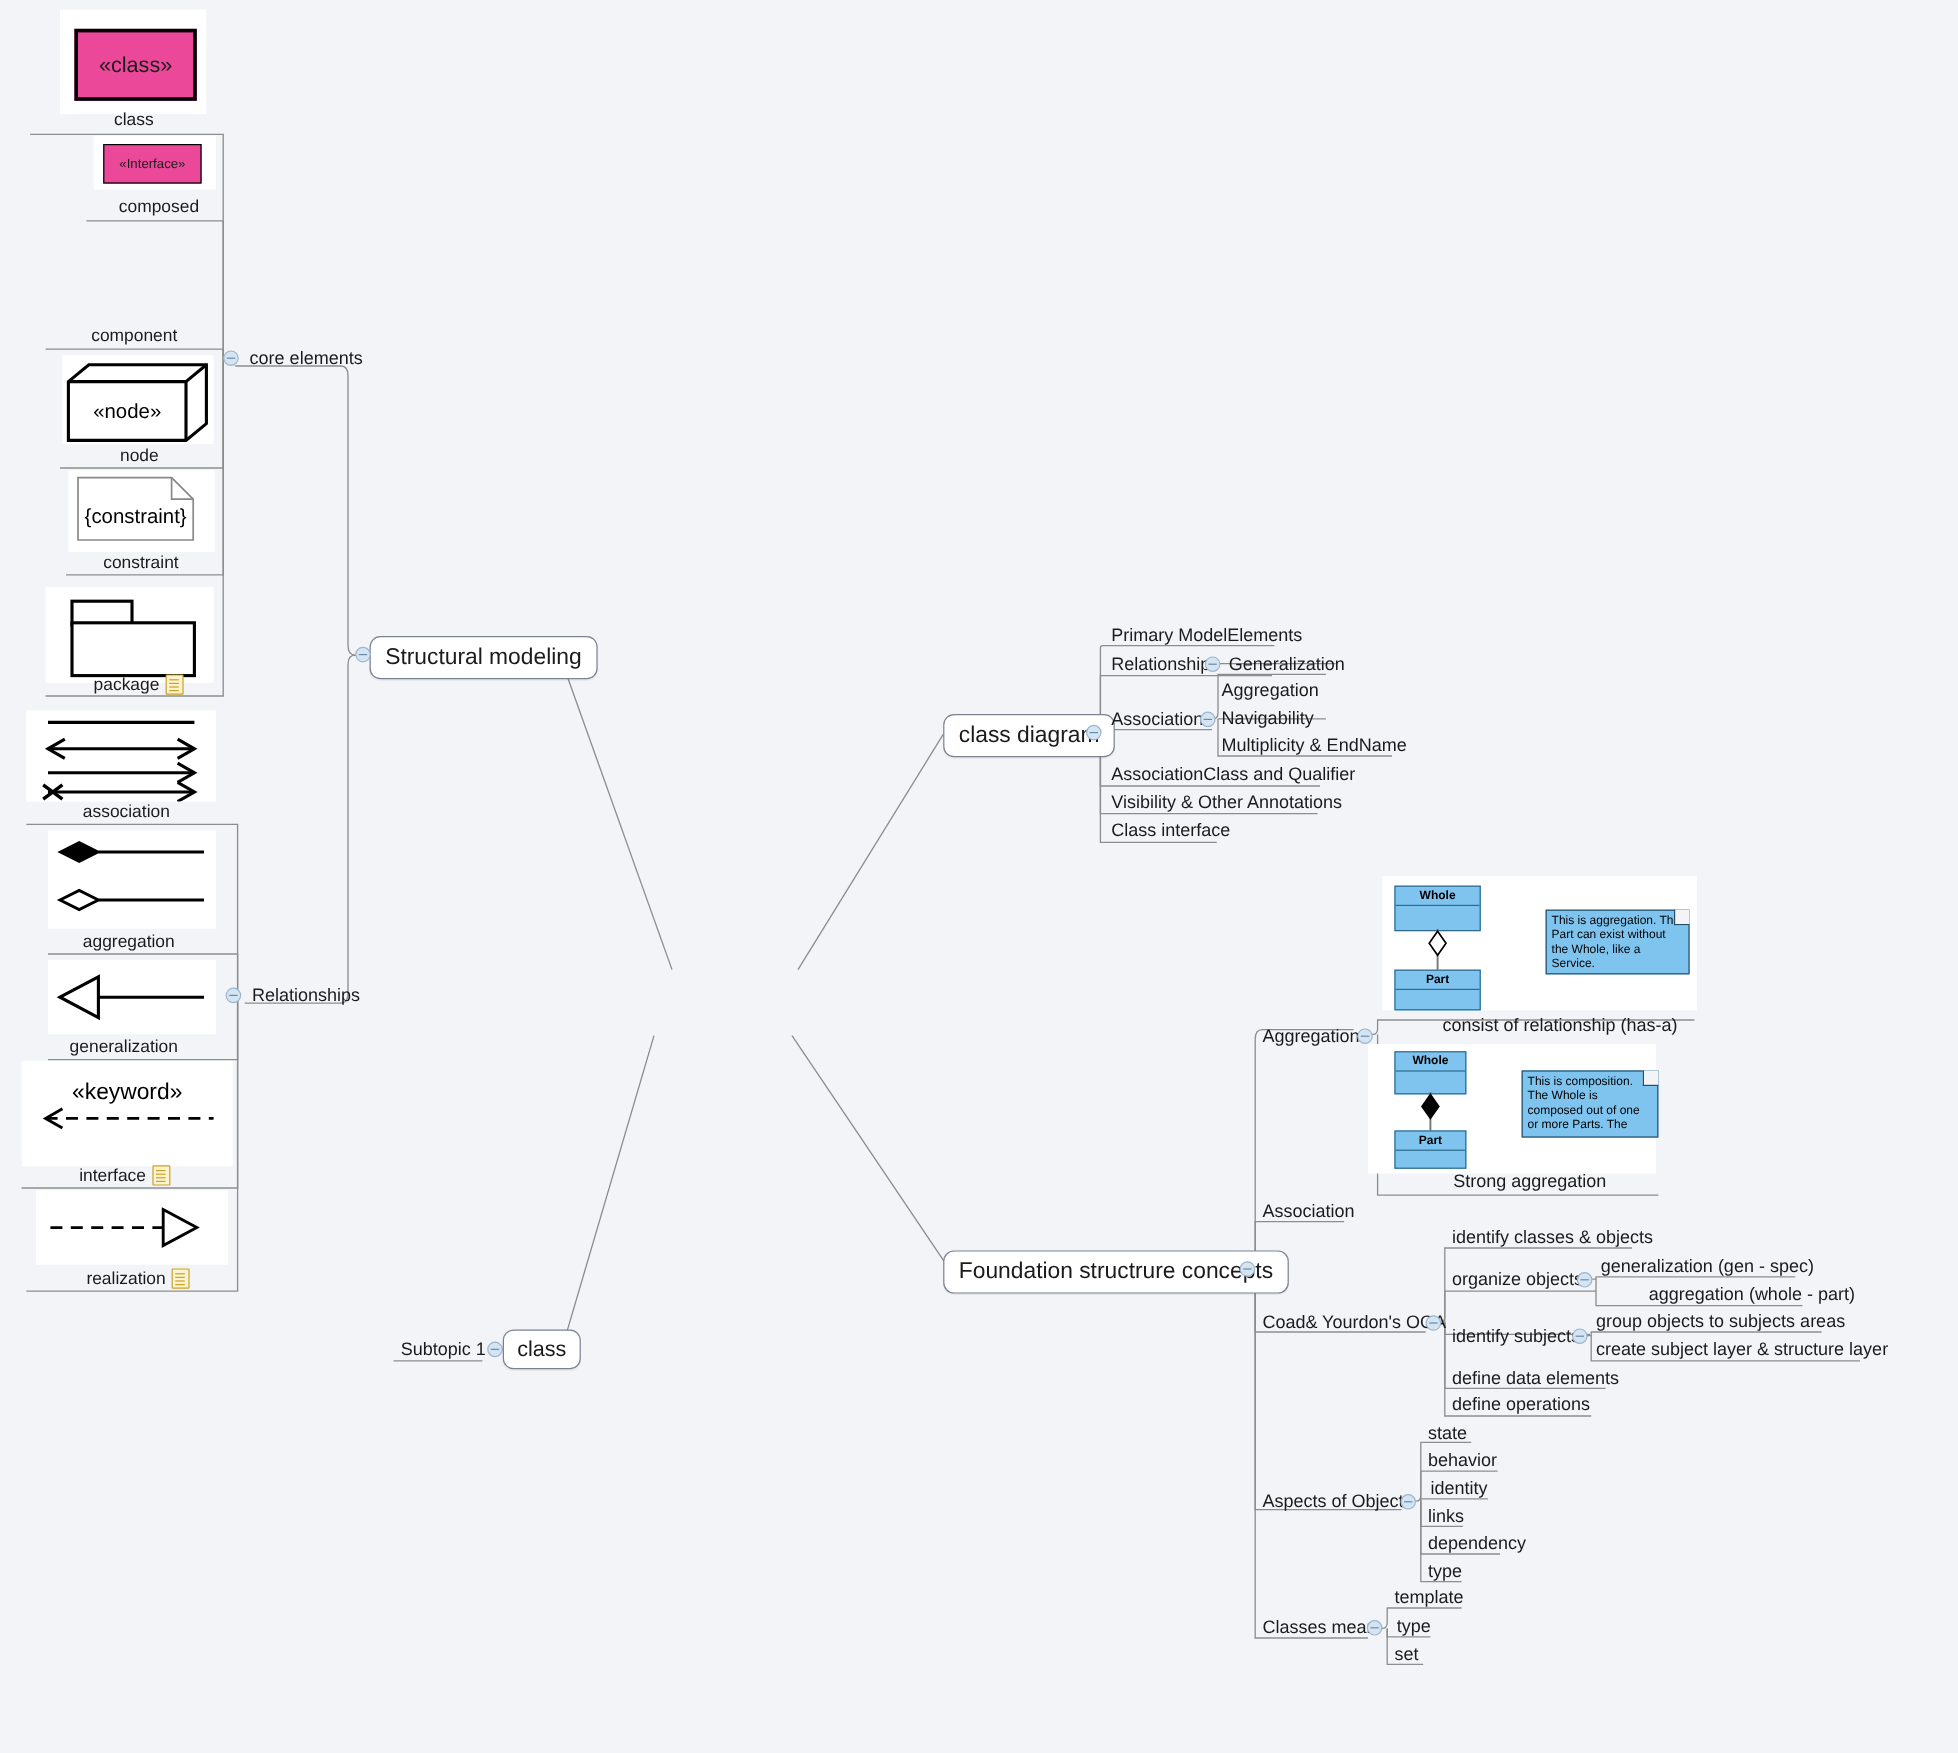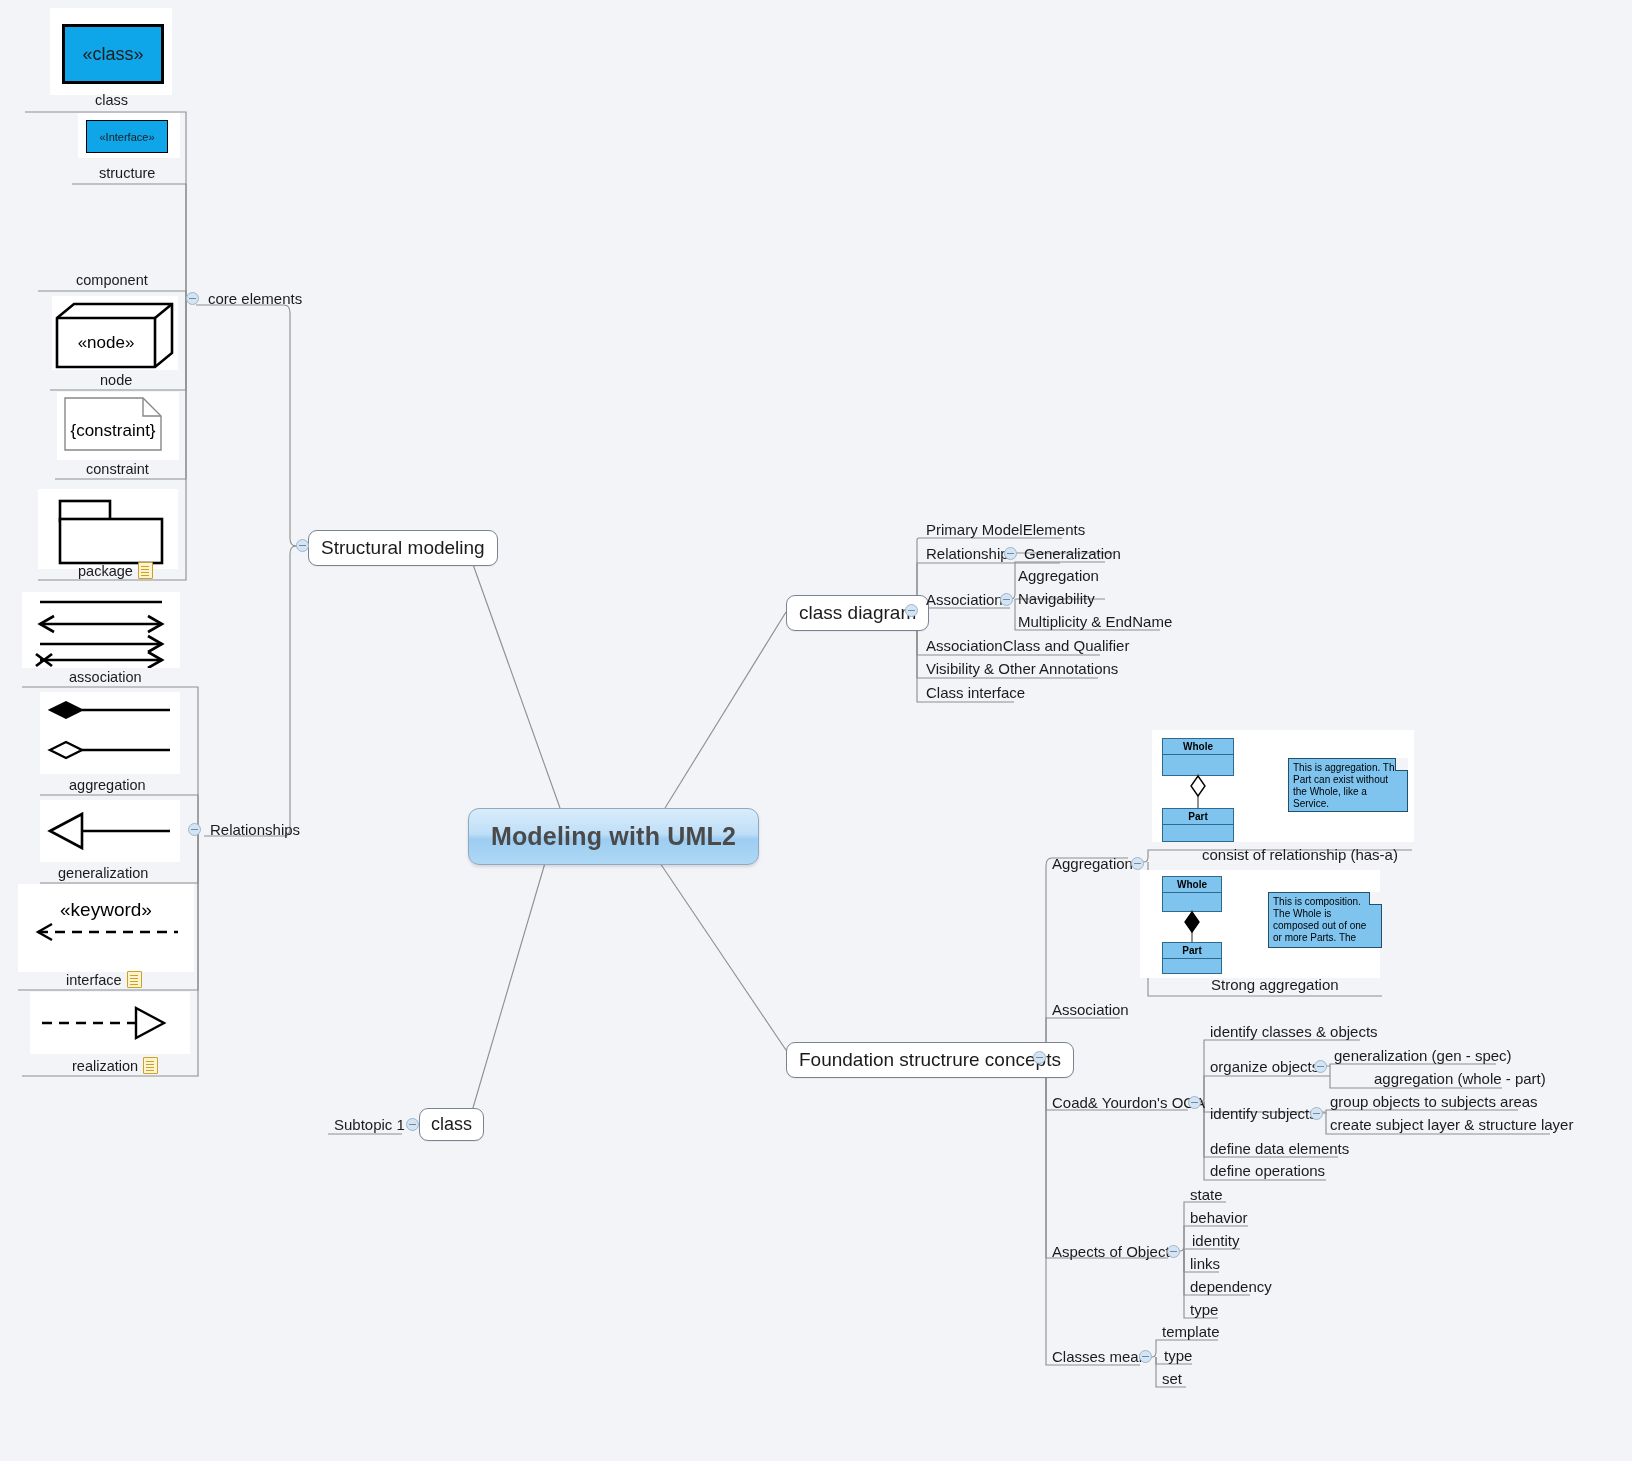--- a/index.html
+++ b/index.html
@@ -74,21 +74,21 @@
     display:inline-block;width:13px;height:15px;
     background:#fdf3cf;border:1px solid #c9a227;
     position:relative;border-radius:1px;vertical-align:-2px;
   }
   .noteicon::before{
     content:"";position:absolute;left:2px;top:3px;width:8px;height:1px;
     background:#c9a227;box-shadow:0 3px 0 #c9a227,0 6px 0 #c9a227,0 9px 0 #c9a227;
   }
 
   
-  .uclass{border:3px solid #000;background:#0ea5e9;display:flex;align-items:center;justify-content:center;}
+  .uclass{border:3px solid #000;background:#ec4899;display:flex;align-items:center;justify-content:center;}
   .picbox{position:absolute;background:#fff;}
 
   
   .snap{position:absolute;background:#fff;border:0;}
   .bclass{position:absolute;background:#7fc4ef;border:1px solid #2d6a8e;}
   .bclass .hd{
     height:15px;border-bottom:1px solid #2d6a8e;
     font-size:10px;font-weight:bold;text-align:center;line-height:15px;color:#000;
   }
   .bnote{
@@ -175,40 +175,37 @@
       <path d="M1184 1251 L1184 1318 L1218 1318"></path>
 
       <path d="M1145 1357 L1152 1357 Q1156 1357 1156 1352 L1156 1340 L1218 1340"></path>
       <path d="M1156 1357 L1156 1364 L1192 1364"></path>
       <path d="M1156 1357 L1156 1387 L1186 1387"></path>
 
       <path d="M328 1134 L328 1134 L402 1134"></path>
     </g>
   </svg>
 
-  <div class="central">
-    <span>Modeling with UML2</span>
-  </div>
 
   <div class="picbox" style="left:50px;top:8px;width:122px;height:87px;">
     <div class="uclass" style="position:absolute;left:12px;top:16px;width:96px;height:54px;font-size:18px;">
       <span>«class»</span>
     </div>
   </div>
   <div class="cardlabel" style="left:95px;top:92px;">
     <span>class</span>
   </div>
 
   <div class="picbox" style="left:78px;top:113px;width:102px;height:45px;">
     <div class="uclass" style="position:absolute;left:8px;top:7px;width:80px;height:31px;font-size:11px;border-width:1.5px;">
       <span>«Interface»</span>
     </div>
   </div>
   <div class="cardlabel" style="left:99px;top:165px;">
-    <span>structure</span>
+    <span>composed</span>
   </div>
 
   <div class="cardlabel" style="left:76px;top:272px;">
     <span>component</span>
   </div>
 
   <div class="picbox" style="left:52px;top:296px;width:126px;height:74px;">
     <svg width="126" height="74" viewBox="0 0 126 74">
       <polygon points="5,22 22,8 120,8 120,57 103,71 5,71" fill="#fff" stroke="#000" stroke-width="2.6"></polygon>
       <polyline points="5,22 103,22 103,71" fill="none" stroke="#000" stroke-width="2.6"></polyline>

